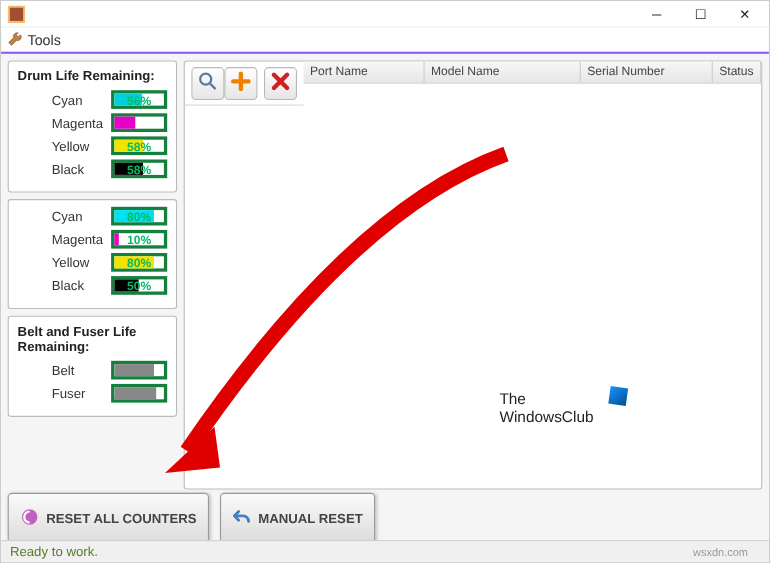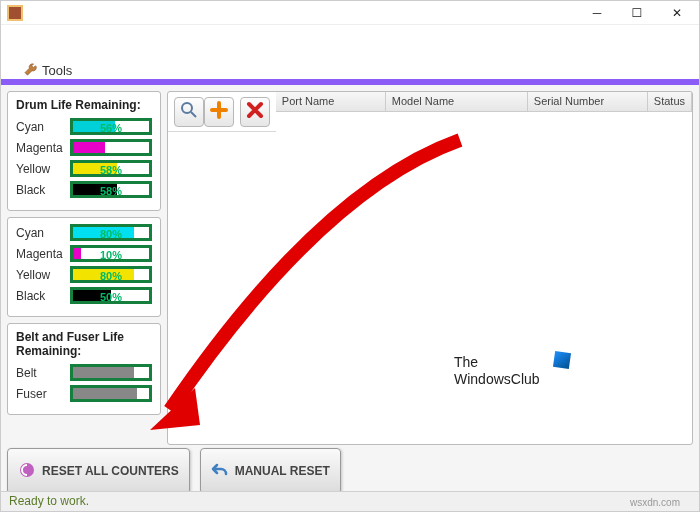--- a/index.html
+++ b/index.html
@@ -1,28 +1,28 @@
 <!DOCTYPE html>
 <html><head>
   <meta charset="utf-8">
   <style>
     * { box-sizing: border-box; margin: 0; padding: 0; }
     body { font-family: Tahoma, Arial, sans-serif; font-size: 12px; background: #f0f0f0; width: 700px; height: 512px; overflow: hidden; position: relative; }
     .window { width: 700px; height: 512px; background: #fff; border: 1px solid #ccc; display: flex; flex-direction: column; }
     .titlebar { height: 24px; background: #fff; display: flex; align-items: center; justify-content: flex-end; border-bottom: 1px solid #eee; padding: 0 2px; }
     .titlebar .icon { width: 16px; height: 16px; margin-right: auto; margin-left: 4px; }
     .titlebar button { width: 40px; height: 20px; border: none; background: transparent; font-size: 12px; color: #222; }
-    .menubar { height: 24px; display: flex; align-items: center; padding-left: 23px; border-bottom: 6px solid #8b5cf6; font-size: 13px; color: #333; margin-top: 36px; }
+    .menubar { height: 24px; display: flex; align-items: center; padding-left: 6px; border-bottom: 2px solid #8b5cf6; font-size: 13px; color: #333; }
     .menubar .wrench-icon { width: 14px; height: 14px; margin-right: 4px; }
     .content { flex: 1; display: flex; padding: 6px; gap: 6px; background: #f5f5f5; }
     .sidebar { width: 206px; display: flex; flex-direction: column; gap: 6px; }
     .panel { background: #fff; border: 1px solid #bbb; border-radius: 3px; padding: 6px 8px 8px 8px; }
     .panel-title { font-weight: bold; font-size: 12px; color: #222; margin-bottom: 6px; }
     .row { display: flex; align-items: center; margin-bottom: 4px; gap: 4px; }
-    .row-label { width: 50px; font-size: 12px; color: #333; }
+    .row-label { width: 50px; font-size: 12px; color: #333; margin-left: 31px; }
     .bar { flex: 1; height: 17px; border: 3px solid #15803d; background: #fff; position: relative; }
     .bar-fill { position: absolute; left: 0; top: 0; bottom: 0; }
     .bar-text { position: absolute; width: 100%; text-align: center; font-size: 11px; color: #0b6; top: 0; line-height: 15px; font-weight: bold; }
     .main { flex: 1; background: #fff; border: 1px solid #bbb; border-radius: 3px; display: flex; position: relative; }
     .toolbar { height: 40px; border-bottom: 1px solid #d8d8d8; display: flex; align-items: center; padding: 0 6px; }
     .tool-btn { width: 30px; height: 30px; border: 1px solid #b8b8b8; border-radius: 4px; background: linear-gradient(#fefefe,#e6e6e6); display: flex; align-items: center; justify-content: center; }
     .spacer { flex: 1; }
     .tool-btn.add { margin-right: 6px; }
     .table-header { display: flex; background: linear-gradient(#f7f7f7,#e6e6e6); border-bottom: 1px solid #ccc; height: 20px; font-size: 11px; color: #444; }
     .th { padding: 3px 6px; border-right: 1px solid #ccc; }

